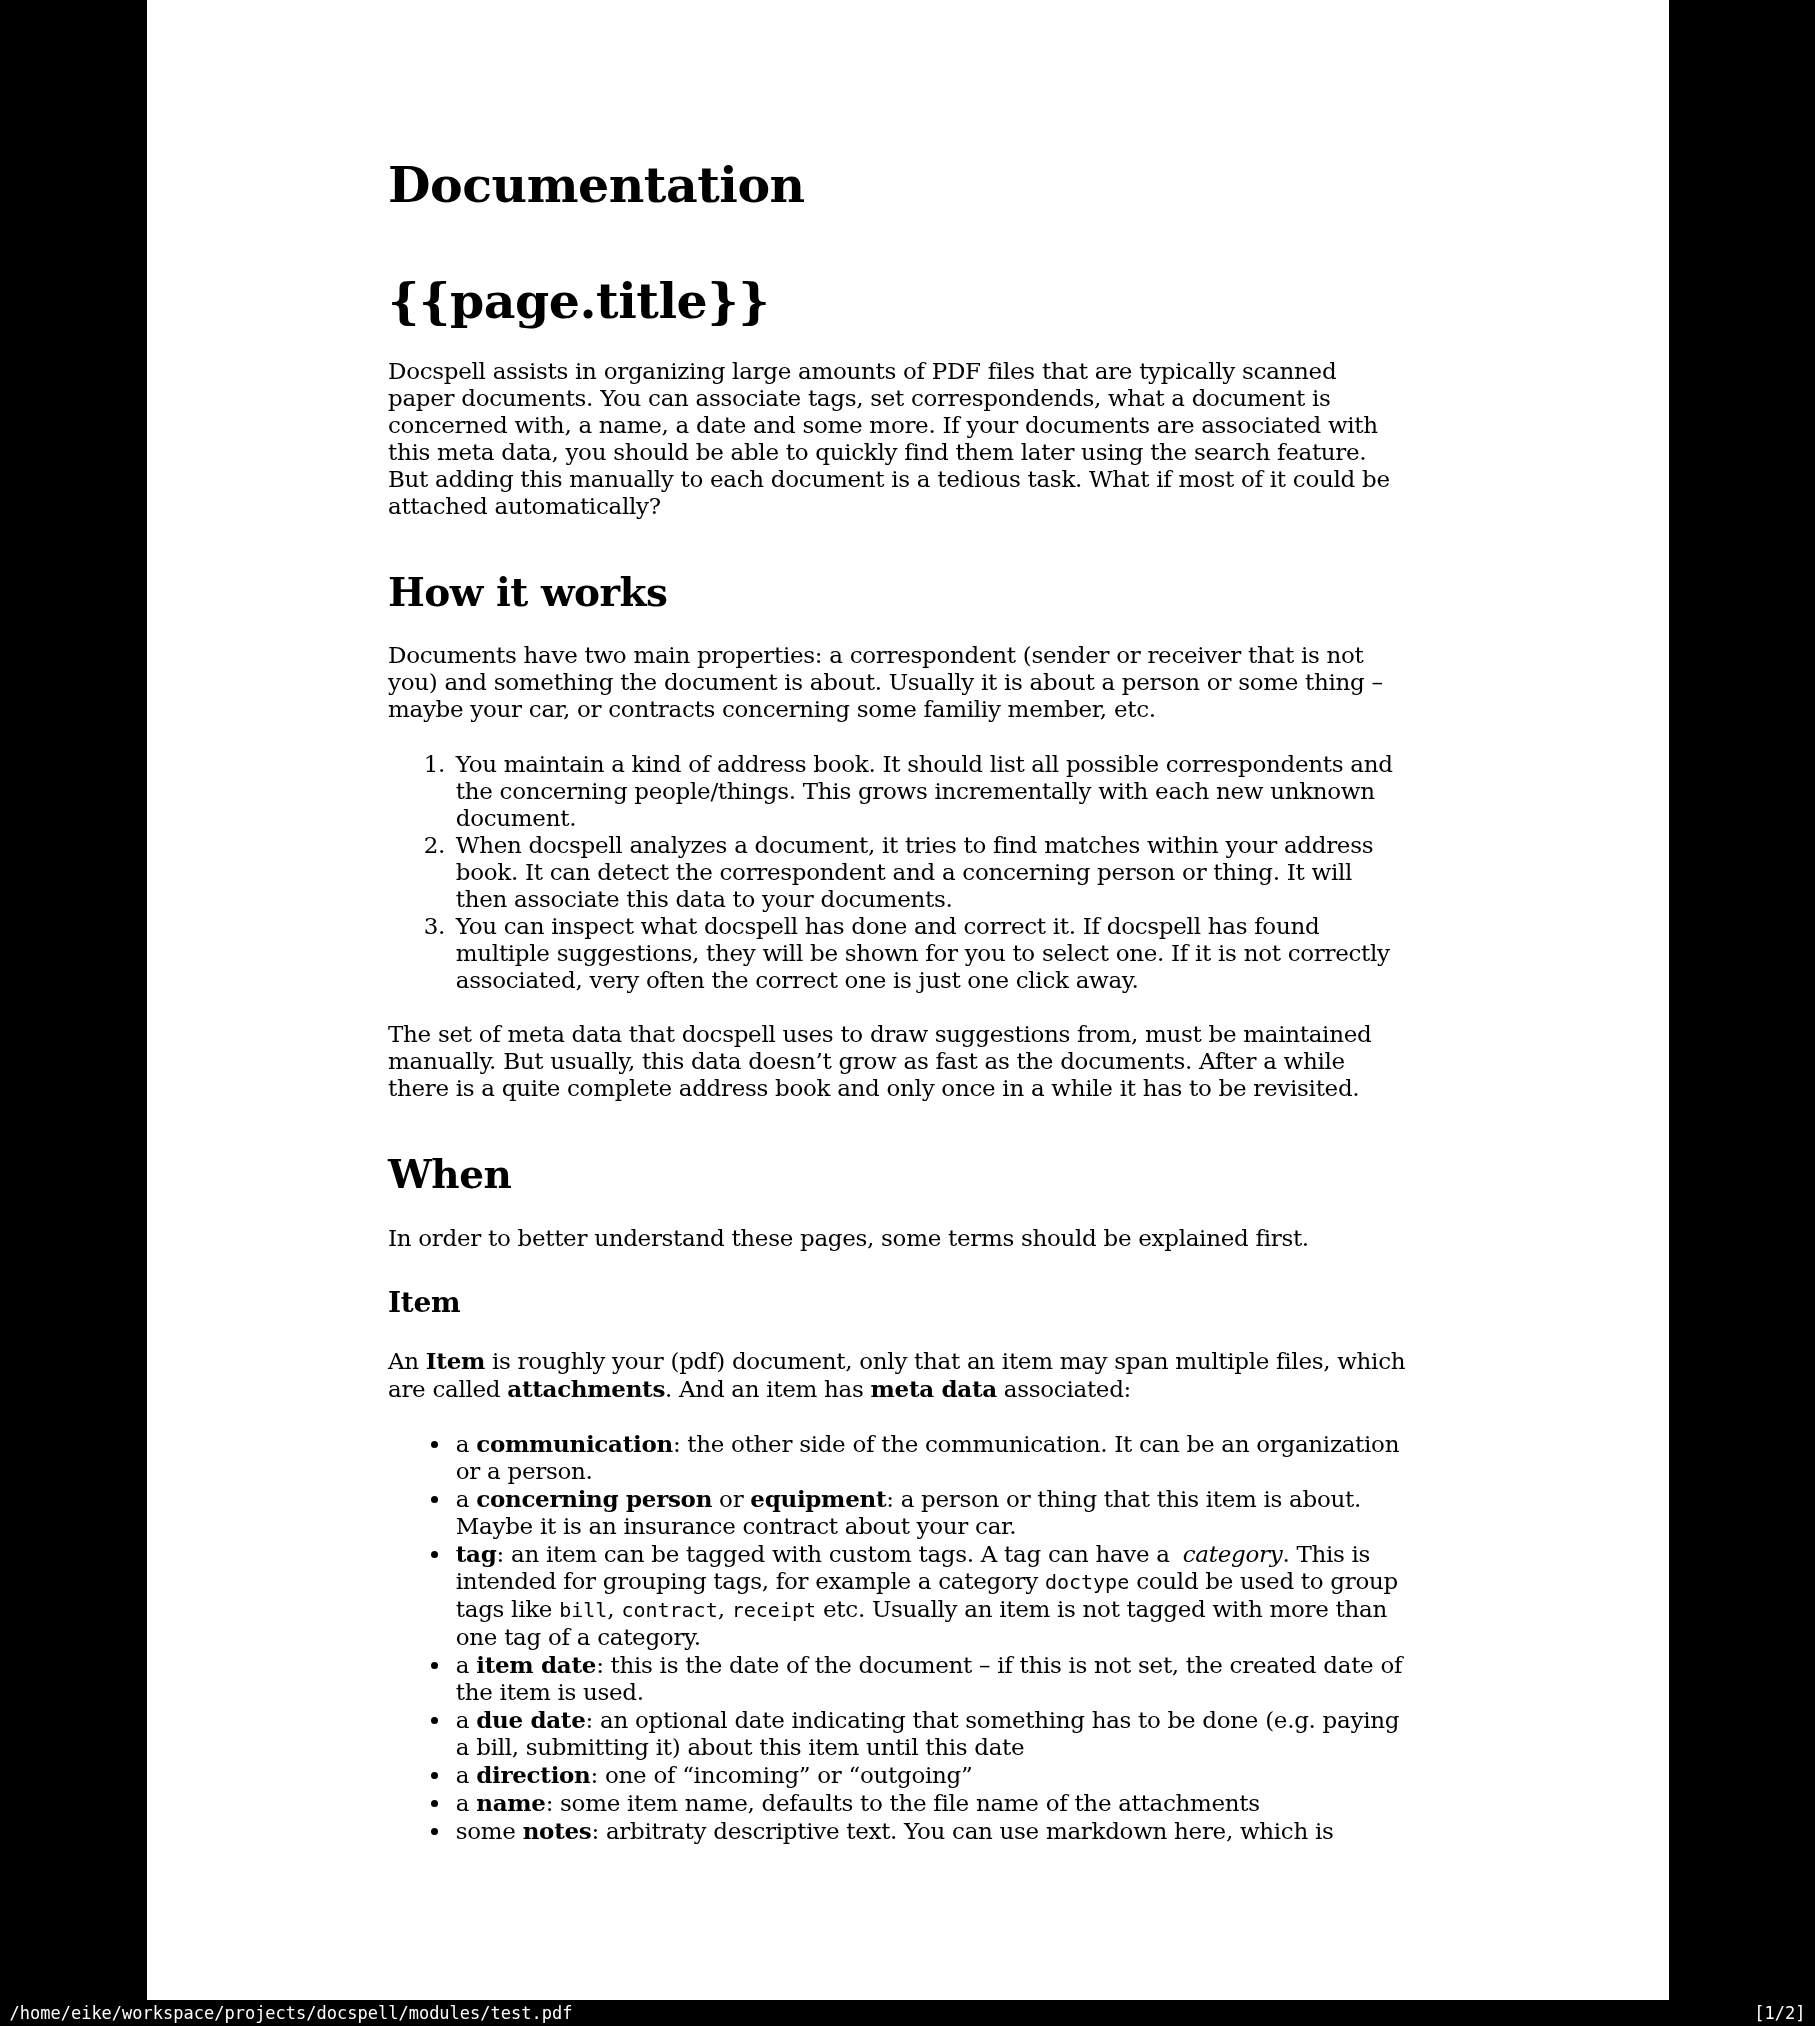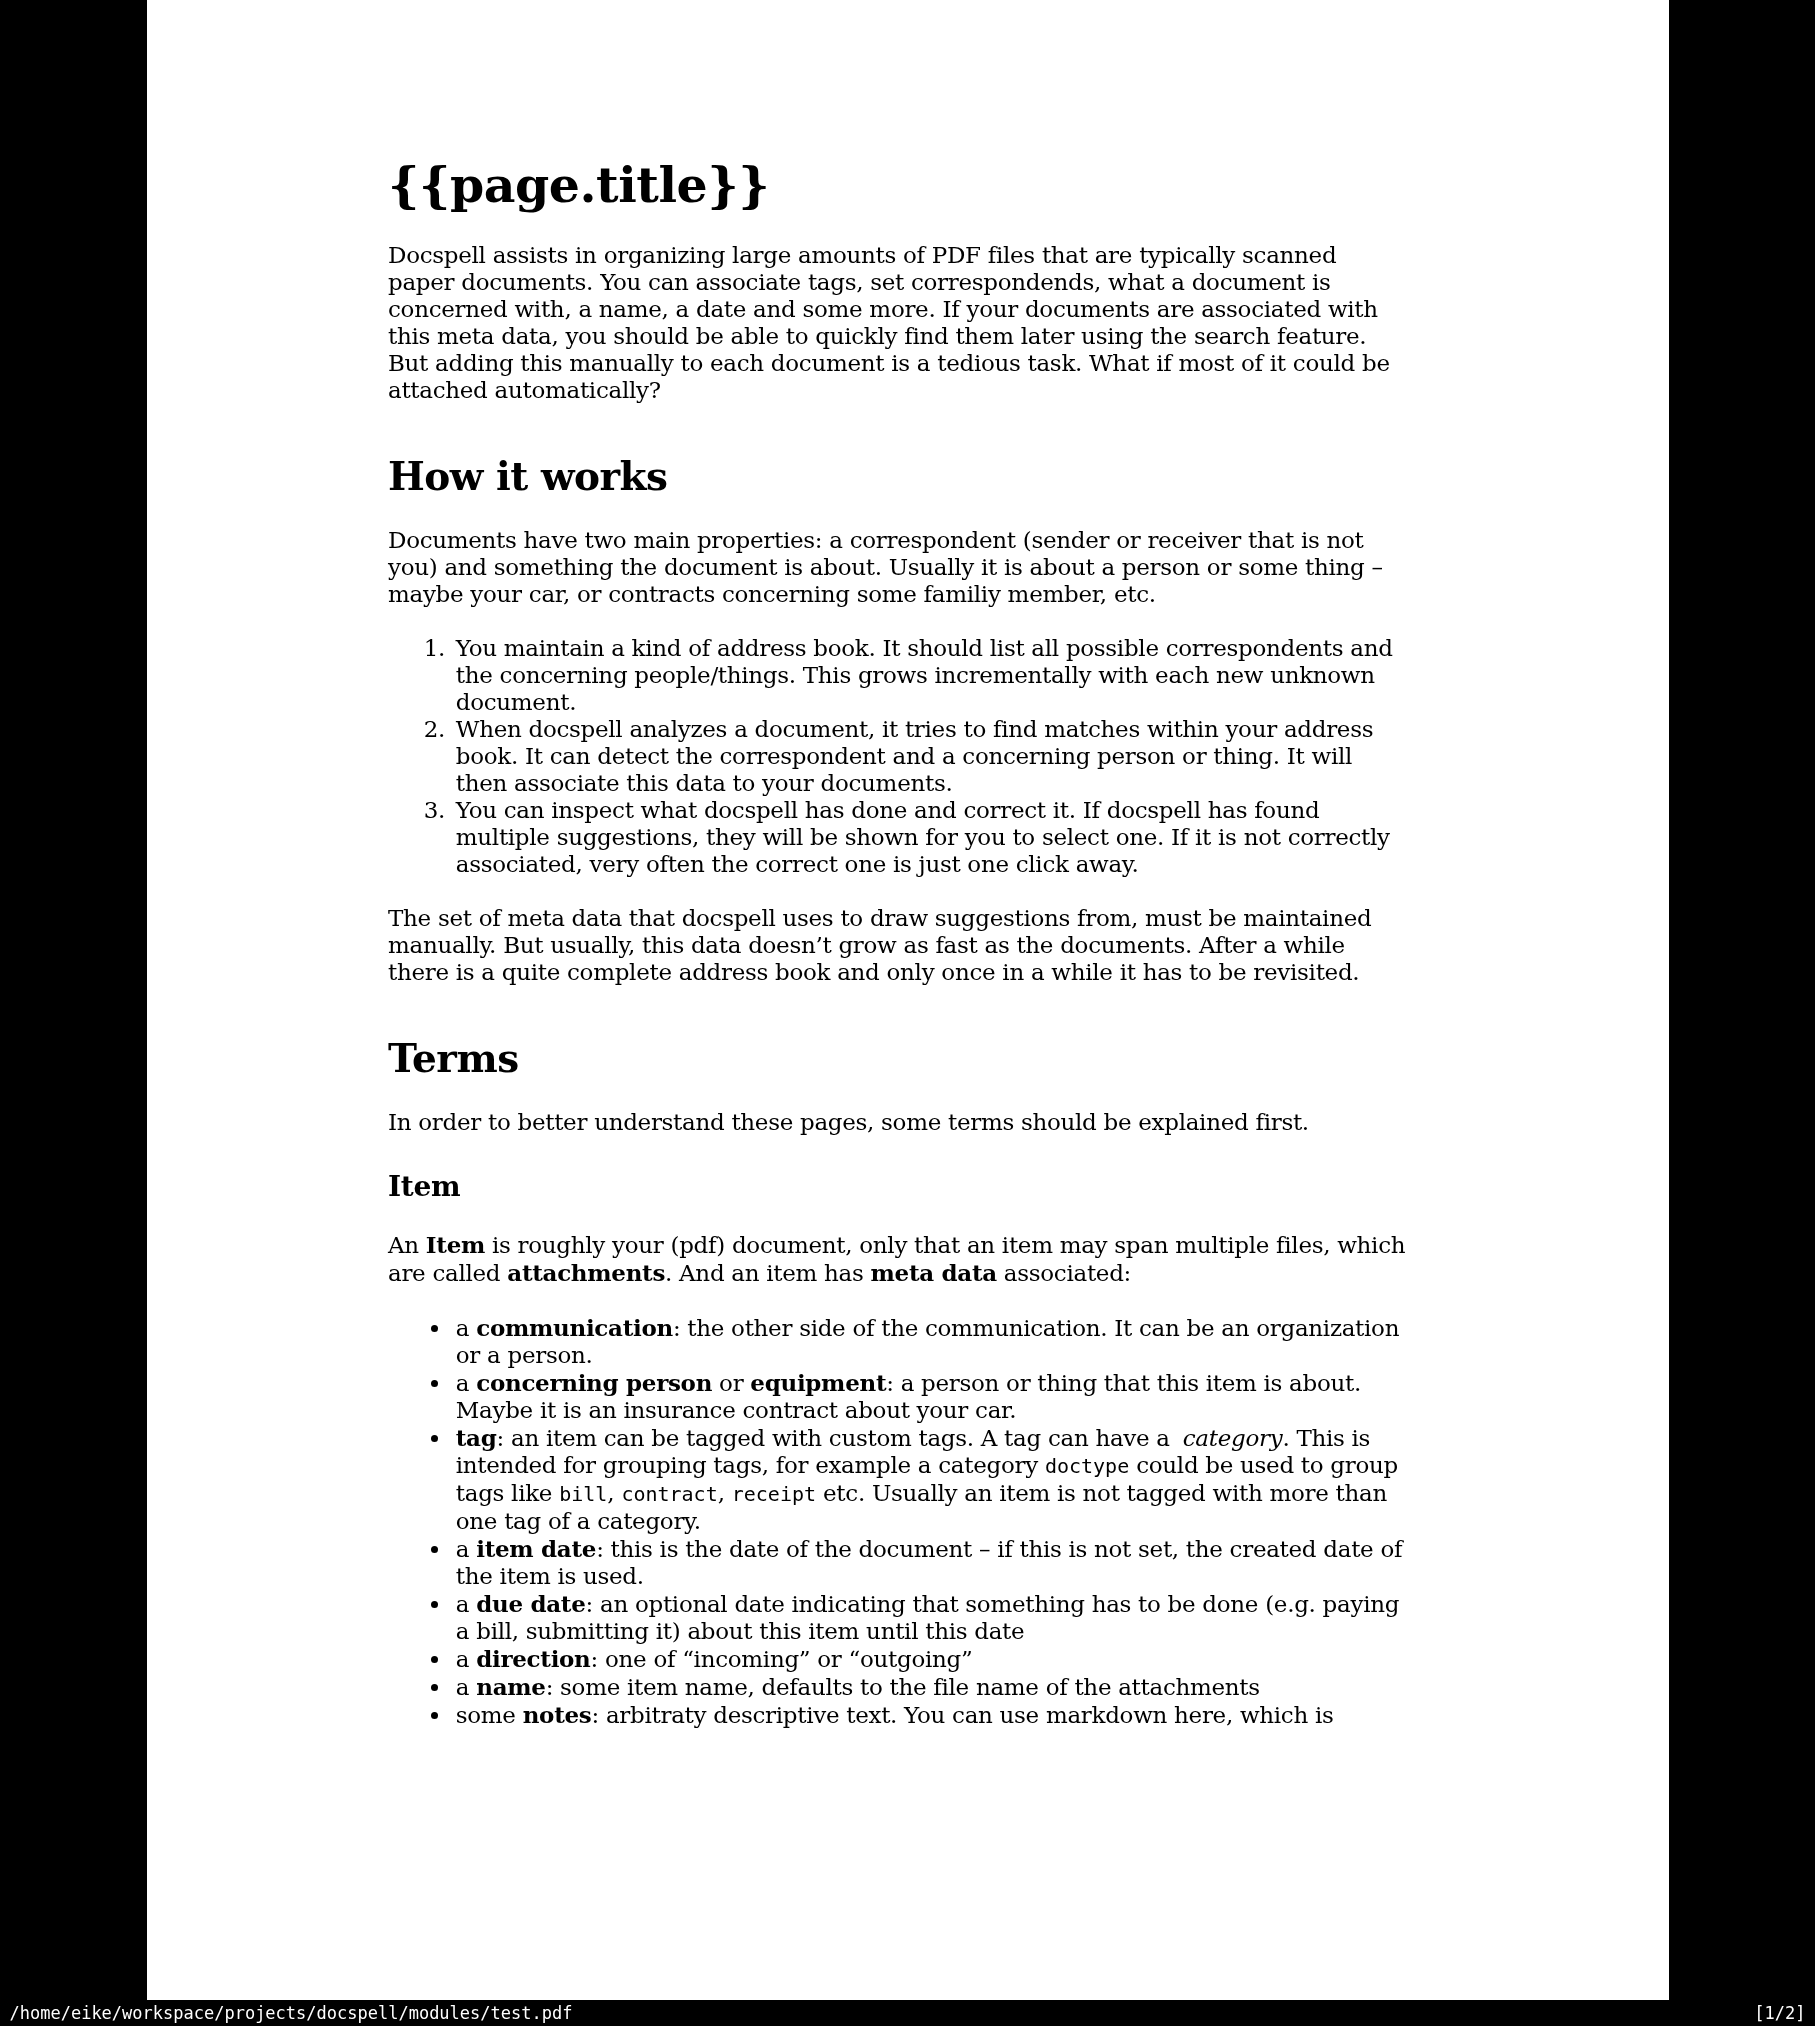--- a/index.html
+++ b/index.html
@@ -90,31 +90,32 @@
     white-space: pre;
     border-radius: 10px;
   }
 </style>
 </head>
 <body>
 
 <div class="viewer">
   <div class="page">
     <div class="doc" id="doc-root">
+        <h1>Documentation</h1>
         <h1>{{page.title}}</h1>
         <p>Docspell assists in organizing large amounts of PDF files that are typically scanned paper documents. You can associate tags, set correspondends, what a document is concerned with, a name, a date and some more. If your documents are associated with this meta data, you should be able to quickly find them later using the search feature. But adding this manually to each document is a tedious task. What if most of it could be attached automatically?</p>
         <h2>How it works</h2>
         <p>Documents have two main properties: a correspondent (sender or receiver that is not you) and something the document is about. Usually it is about a person or some thing – maybe your car, or contracts concerning some familiy member, etc.</p>
         <ol>
           <li>You maintain a kind of address book. It should list all possible correspondents and the concerning people/things. This grows incrementally with each new unknown document.</li>
           <li>When docspell analyzes a document, it tries to find matches within your address book. It can detect the correspondent and a concerning person or thing. It will then associate this data to your documents.</li>
           <li>You can inspect what docspell has done and correct it. If docspell has found multiple suggestions, they will be shown for you to select one. If it is not correctly associated, very often the correct one is just one click away.</li>
         </ol>
         <p>The set of meta data that docspell uses to draw suggestions from, must be maintained manually. But usually, this data doesn’t grow as fast as the documents. After a while there is a quite complete address book and only once in a while it has to be revisited.</p>
-        <h2>Terms</h2>
+        <h2>When</h2>
         <p>In order to better understand these pages, some terms should be explained first.</p>
         <h3>Item</h3>
         <p>An <strong>Item</strong> is roughly your (pdf) document, only that an item may span multiple files, which are called <strong>attachments</strong>. And an item has <strong>meta data</strong> associated:</p>
         <ul>
           <li>a <strong>communication</strong>: the other side of the communication. It can be an organization or a person.</li>
           <li>a <strong>concerning person</strong> or <strong>equipment</strong>: a person or thing that this item is about. Maybe it is an insurance contract about your car.</li>
           <li><strong>tag</strong>: an item can be tagged with custom tags. A tag can have a <em>category</em>. This is intended for grouping tags, for example a category <code>doctype</code> could be used to group tags like <code>bill</code>, <code>contract</code>, <code>receipt</code> etc. Usually an item is not tagged with more than one tag of a category.</li>
           <li>a <strong>item date</strong>: this is the date of the document – if this is not set, the created date of the item is used.</li>
           <li>a <strong>due date</strong>: an optional date indicating that something has to be done (e.g. paying a bill, submitting it) about this item until this date</li>
           <li>a <strong>direction</strong>: one of “incoming” or “outgoing”</li>

